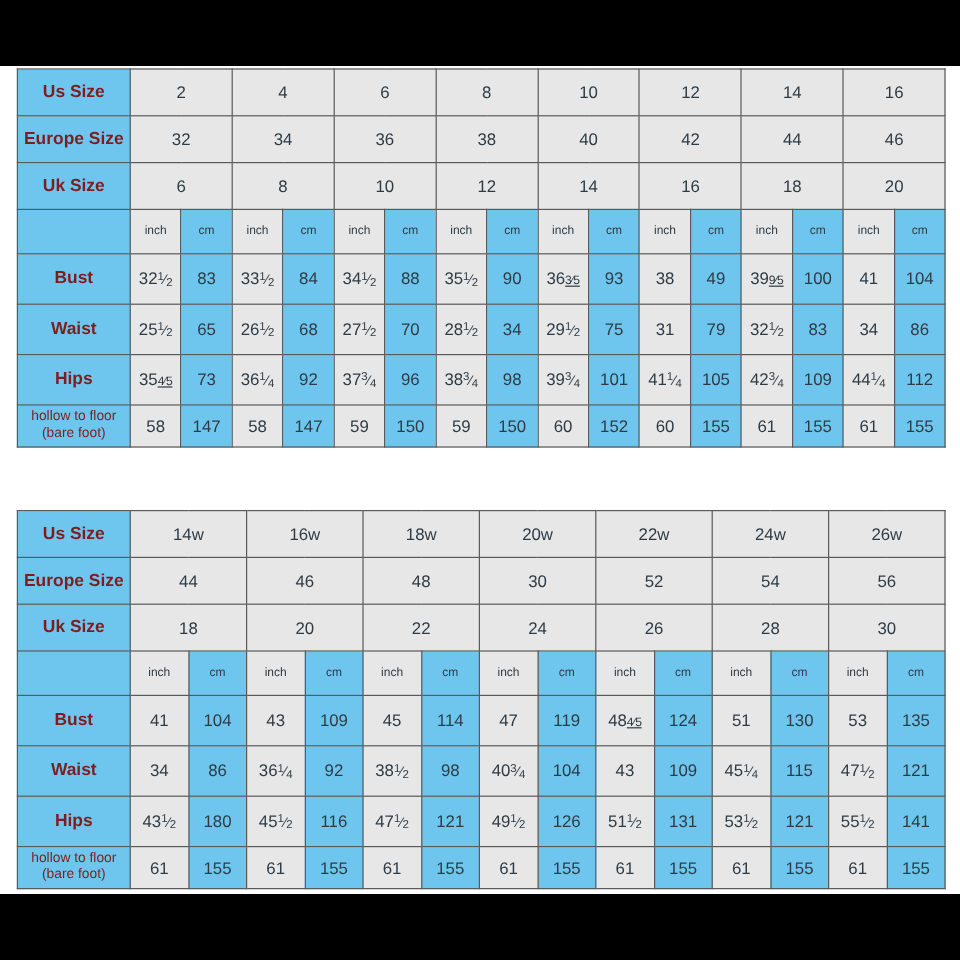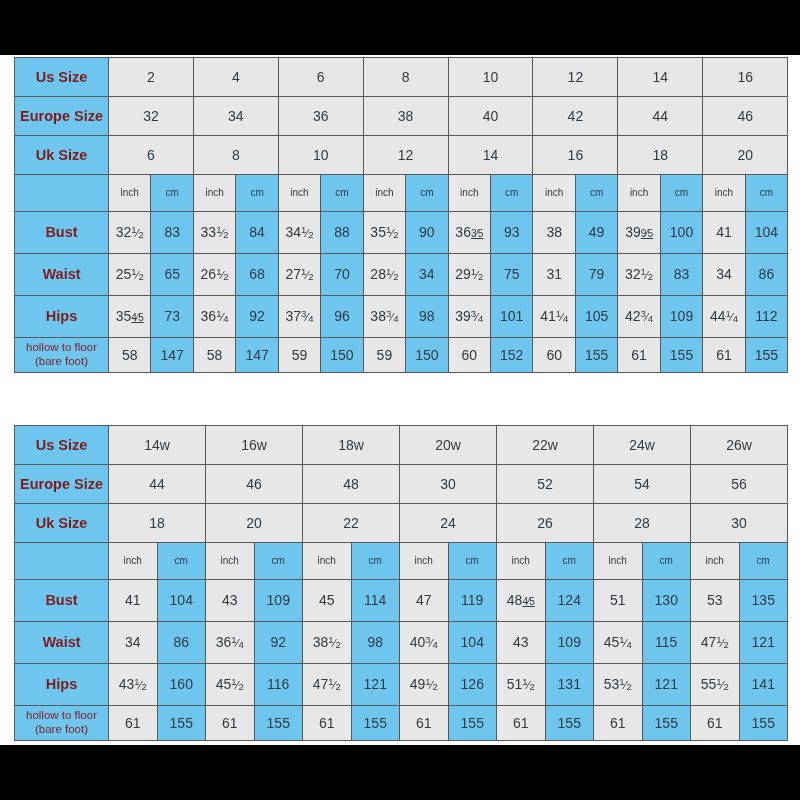--- a/index.html
+++ b/index.html
@@ -372,21 +372,21 @@
           <td>43</td>
           <td class="cm">109</td>
           <td>45<span class="frac"><sup>1</sup><span class="sl">⁄</span><sub>4</sub></span></td>
           <td class="cm">115</td>
           <td>47<span class="frac"><sup>1</sup><span class="sl">⁄</span><sub>2</sub></span></td>
           <td class="cm">121</td>
         </tr>
         <tr class="tall">
           <td class="label">Hips</td>
           <td>43<span class="frac"><sup>1</sup><span class="sl">⁄</span><sub>2</sub></span></td>
-          <td class="cm">160</td>
+          <td class="cm">180</td>
           <td>45<span class="frac"><sup>1</sup><span class="sl">⁄</span><sub>2</sub></span></td>
           <td class="cm">116</td>
           <td>47<span class="frac"><sup>1</sup><span class="sl">⁄</span><sub>2</sub></span></td>
           <td class="cm">121</td>
           <td>49<span class="frac"><sup>1</sup><span class="sl">⁄</span><sub>2</sub></span></td>
           <td class="cm">126</td>
           <td>51<span class="frac"><sup>1</sup><span class="sl">⁄</span><sub>2</sub></span></td>
           <td class="cm">131</td>
           <td>53<span class="frac"><sup>1</sup><span class="sl">⁄</span><sub>2</sub></span></td>
           <td class="cm">121</td>

